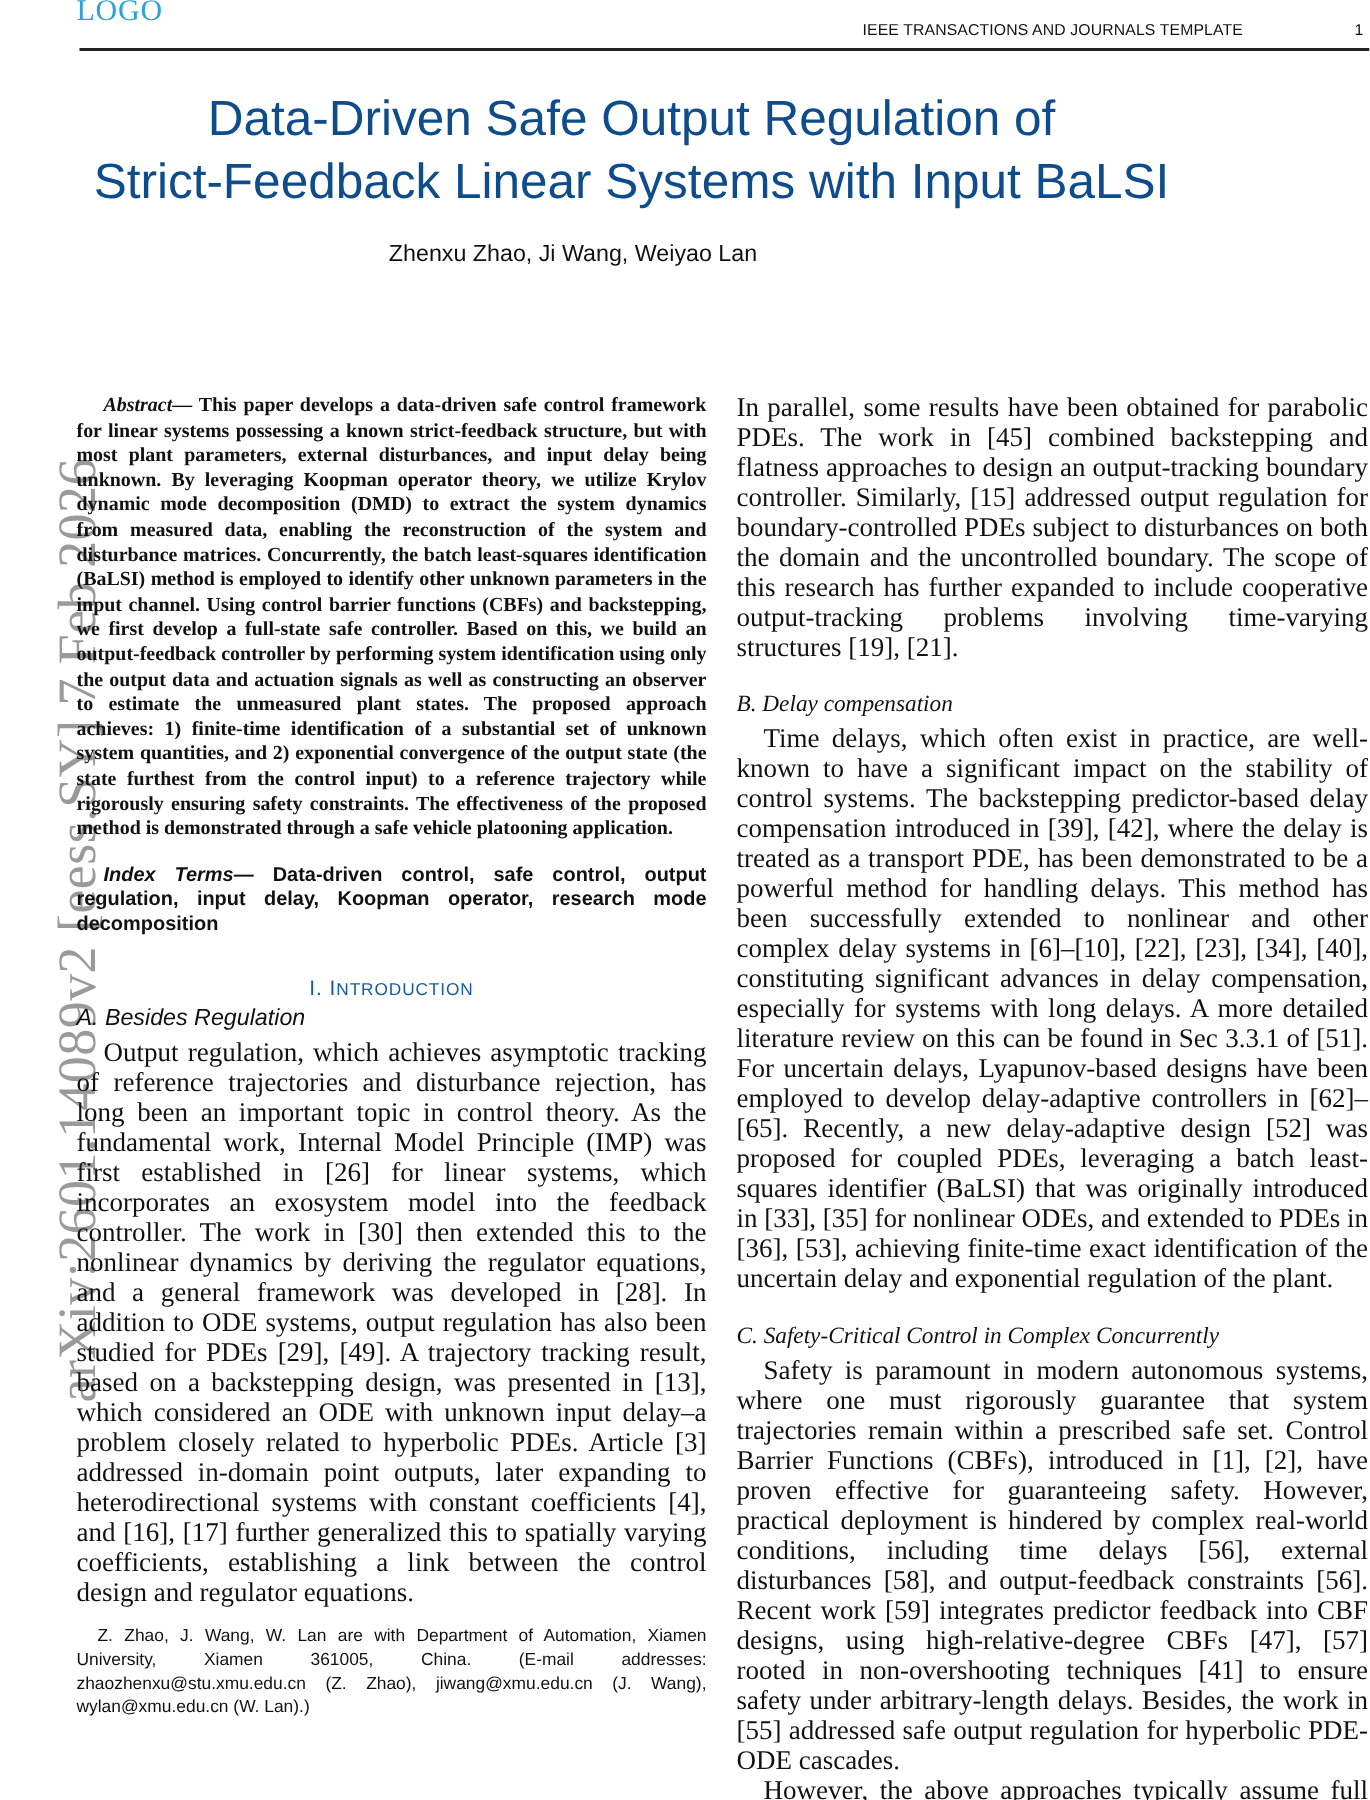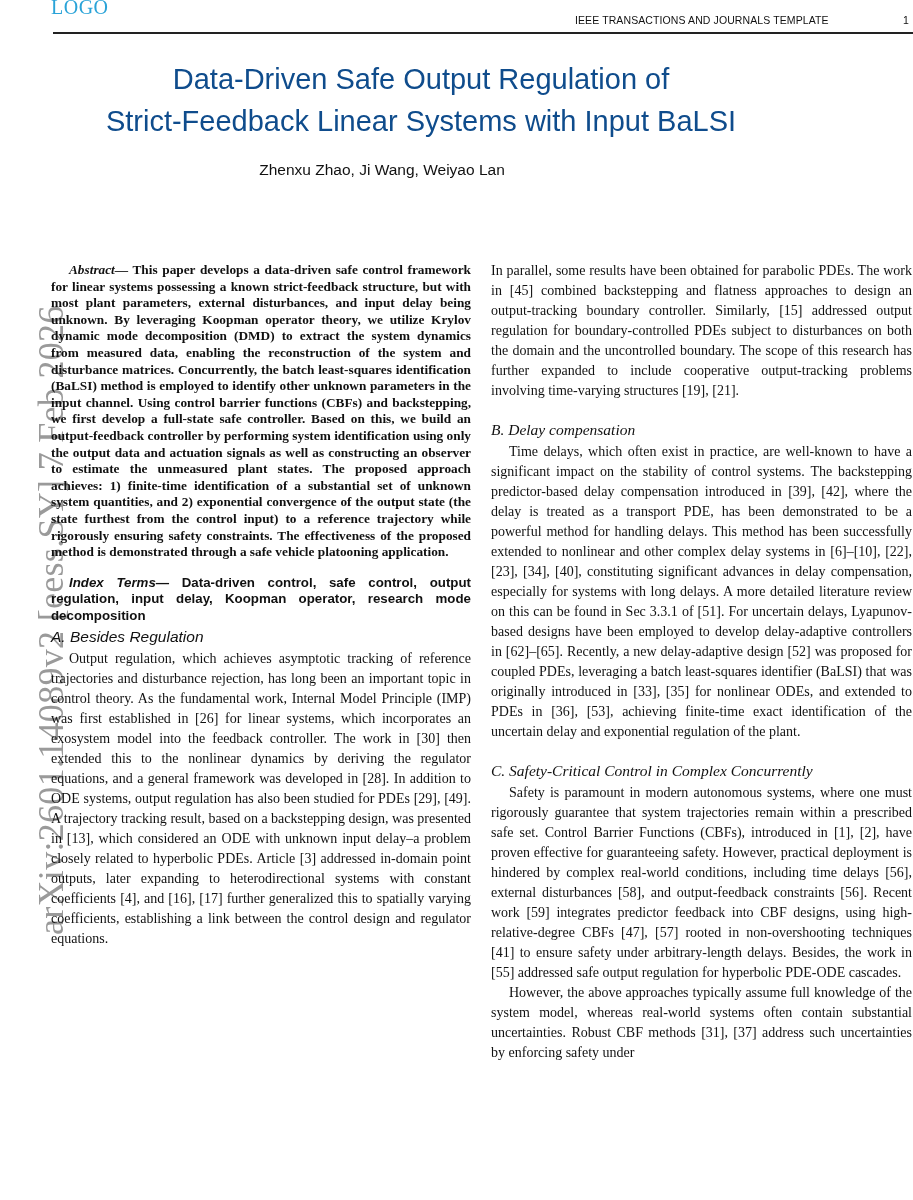--- a/index.html
+++ b/index.html
@@ -1,34 +1,34 @@
 <!DOCTYPE html>
 <html><head>
 <meta charset="utf-8">
 <style>
   html, body { margin: 0; padding: 0; background: #ffffff; }
   body { width: 913px; height: 1200px; position: relative; overflow: hidden; }
   .logo { position: absolute; left: 51px; top: -4px; font-family: "Liberation Serif", serif; font-size: 20px; color: #2aa3d8; letter-spacing: 0.5px; }
   .running-head { position: absolute; left: 555px; top: 14px; font-family: "Liberation Sans", sans-serif; font-size: 10.5px; color: #111; letter-spacing: 0.1px; margin-left: 20px; }
   .page-num { position: absolute; left: 903px; top: 14px; font-family: "Liberation Sans", sans-serif; font-size: 10.5px; color: #111; }
   .head-rule { position: absolute; left: 53px; top: 32px; width: 860px; height: 2px; background: #222; }
-  .title { position: absolute; left: 0; width: 842px; top: 58px; text-align: center; font-family: "Liberation Sans", sans-serif; font-size: 29px; line-height: 42px; color: #0f4c8c; }
+  .title { position: absolute; left: 0; width: 842px; top: 58px; text-align: center; font-family: "Liberation Sans", sans-serif; font-size: 33px; line-height: 42px; color: #0f4c8c; }
   .title div { white-space: nowrap; }
   .authors { position: absolute; left: 0; width: 764px; top: 161px; text-align: center; font-family: "Liberation Sans", sans-serif; font-size: 15.5px; color: #111; }
   .arxiv { position: absolute; left: 30px; top: 935px; transform-origin: 0 0; transform: rotate(-90deg); font-family: "Liberation Serif", serif; font-size: 36px; color: #9a9a9a; white-space: nowrap; letter-spacing: 0.3px; }
   .col-left { position: absolute; left: 51px; top: 262px; width: 420px; }
   .col-right { position: absolute; left: 491px; top: 261px; width: 421px; }
   .abstract { font-family: Liberation Serif, serif; font-weight: bold; font-size: 13.3px; line-height: 16.6px; text-align: justify; color: #111; text-indent: 18px; margin: 0; }
   .abstract .lead { font-style: italic; }
   .index-terms { font-family: "Liberation Sans", sans-serif; font-weight: bold; font-size: 13.3px; line-height: 16.6px; text-align: justify; color: #111; text-indent: 18px; margin: 14px 0 0 0; }
   .index-terms .lead { font-style: italic; }
   .section-heading { font-family: "Liberation Sans", sans-serif; font-size: 14px; color: #1a5aa0; text-align: center; margin: 26px 0 0 0; letter-spacing: 0.6px; }
   .section-heading .sc { font-size: 11.5px; }
   .subsection { font-family: "Liberation Sans", sans-serif; font-style: italic; font-size: 15.5px; color: #111; margin: 4px 0 3px 0; }
-  .body-text { font-family: "Liberation Serif", serif; font-size: 14px; line-height: 20px; text-align: justify; color: #111; margin: 0; text-indent: 18px; }
+  .body-text { font-family: "Liberation Serif", serif; font-size: 18px; line-height: 20px; text-align: justify; color: #111; margin: 0; text-indent: 18px; }
   .body-text.noindent { text-indent: 0; }
   .footnote { font-family: "Liberation Sans", sans-serif; font-size: 11.6px; line-height: 15.6px; text-align: justify; color: #111; text-indent: 14px; margin: 12px 0 0 0; }
   .sub-gap { margin-top: 20px; font-family: Liberation Serif, serif; }
 </style>
 </head>
 <body>
 
 <div class="logo">LOGO</div>
 <div class="running-head">IEEE TRANSACTIONS AND JOURNALS TEMPLATE</div>
 <div class="page-num">1</div>
@@ -45,24 +45,28 @@
 <div class="col-left">
   <p class="abstract">
     <span class="lead">Abstract</span><span>—</span>
     <span>This paper develops a data-driven safe control framework for linear systems possessing a known strict-feedback structure, but with most plant parameters, external disturbances, and input delay being unknown. By leveraging Koopman operator theory, we utilize Krylov dynamic mode decomposition (DMD) to extract the system dynamics from measured data, enabling the reconstruction of the system and disturbance matrices. Concurrently, the batch least-squares identification (BaLSI) method is employed to identify other unknown parameters in the input channel. Using control barrier functions (CBFs) and backstepping, we first develop a full-state safe controller. Based on this, we build an output-feedback controller by performing system identification using only the output data and actuation signals as well as constructing an observer to estimate the unmeasured plant states. The proposed approach achieves: 1) finite-time identification of a substantial set of unknown system quantities, and 2) exponential convergence of the output state (the state furthest from the control input) to a reference trajectory while rigorously ensuring safety constraints. The effectiveness of the proposed method is demonstrated through a safe vehicle platooning application.</span>
   </p>
   <p class="index-terms">
     <span class="lead">Index Terms</span><span>—</span>
     <span>Data-driven control, safe control, output regulation, input delay, Koopman operator, research mode decomposition</span>
   </p>
 
+  <div class="section-heading">
+    <span>I. </span><span>I</span><span class="sc">NTRODUCTION</span>
+  </div>
 
   <div class="subsection">A.  Besides Regulation</div>
   <p class="body-text">Output regulation, which achieves asymptotic tracking of reference trajectories and disturbance rejection, has long been an important topic in control theory. As the fundamental work, Internal Model Principle (IMP) was first established in [26] for linear systems, which incorporates an exosystem model into the feedback controller. The work in [30] then extended this to the nonlinear dynamics by deriving the regulator equations, and a general framework was developed in [28]. In addition to ODE systems, output regulation has also been studied for PDEs [29], [49]. A trajectory tracking result, based on a backstepping design, was presented in [13], which considered an ODE with unknown input delay–a problem closely related to hyperbolic PDEs. Article [3] addressed in-domain point outputs, later expanding to heterodirectional systems with constant coefficients [4], and [16], [17] further generalized this to spatially varying coefficients, establishing a link between the control design and regulator equations.</p>
 
+  <p class="footnote">Z. Zhao, J. Wang, W. Lan are with Department of Automation, Xiamen University, Xiamen 361005, China. (E-mail addresses: zhaozhenxu@stu.xmu.edu.cn (Z. Zhao), jiwang@xmu.edu.cn (J. Wang), wylan@xmu.edu.cn (W. Lan).)</p>
 </div>
 
 <div class="col-right">
   <p class="body-text noindent">In parallel, some results have been obtained for parabolic PDEs. The work in [45] combined backstepping and flatness approaches to design an output-tracking boundary controller. Similarly, [15] addressed output regulation for boundary-controlled PDEs subject to disturbances on both the domain and the uncontrolled boundary. The scope of this research has further expanded to include cooperative output-tracking problems involving time-varying structures [19], [21].</p>
 
   <div class="subsection sub-gap">B.  Delay compensation</div>
   <p class="body-text">Time delays, which often exist in practice, are well-known to have a significant impact on the stability of control systems. The backstepping predictor-based delay compensation introduced in [39], [42], where the delay is treated as a transport PDE, has been demonstrated to be a powerful method for handling delays. This method has been successfully extended to nonlinear and other complex delay systems in [6]–[10], [22], [23], [34], [40], constituting significant advances in delay compensation, especially for systems with long delays. A more detailed literature review on this can be found in Sec 3.3.1 of [51]. For uncertain delays, Lyapunov-based designs have been employed to develop delay-adaptive controllers in [62]–[65]. Recently, a new delay-adaptive design [52] was proposed for coupled PDEs, leveraging a batch least-squares identifier (BaLSI) that was originally introduced in [33], [35] for nonlinear ODEs, and extended to PDEs in [36], [53], achieving finite-time exact identification of the uncertain delay and exponential regulation of the plant.</p>
 
   <div class="subsection sub-gap">C.  Safety-Critical Control in Complex Concurrently</div>
   <p class="body-text">Safety is paramount in modern autonomous systems, where one must rigorously guarantee that system trajectories remain within a prescribed safe set. Control Barrier Functions (CBFs), introduced in [1], [2], have proven effective for guaranteeing safety. However, practical deployment is hindered by complex real-world conditions, including time delays [56], external disturbances [58], and output-feedback constraints [56]. Recent work [59] integrates predictor feedback into CBF designs, using high-relative-degree CBFs [47], [57] rooted in non-overshooting techniques [41] to ensure safety under arbitrary-length delays. Besides, the work in [55] addressed safe output regulation for hyperbolic PDE-ODE cascades.</p>

